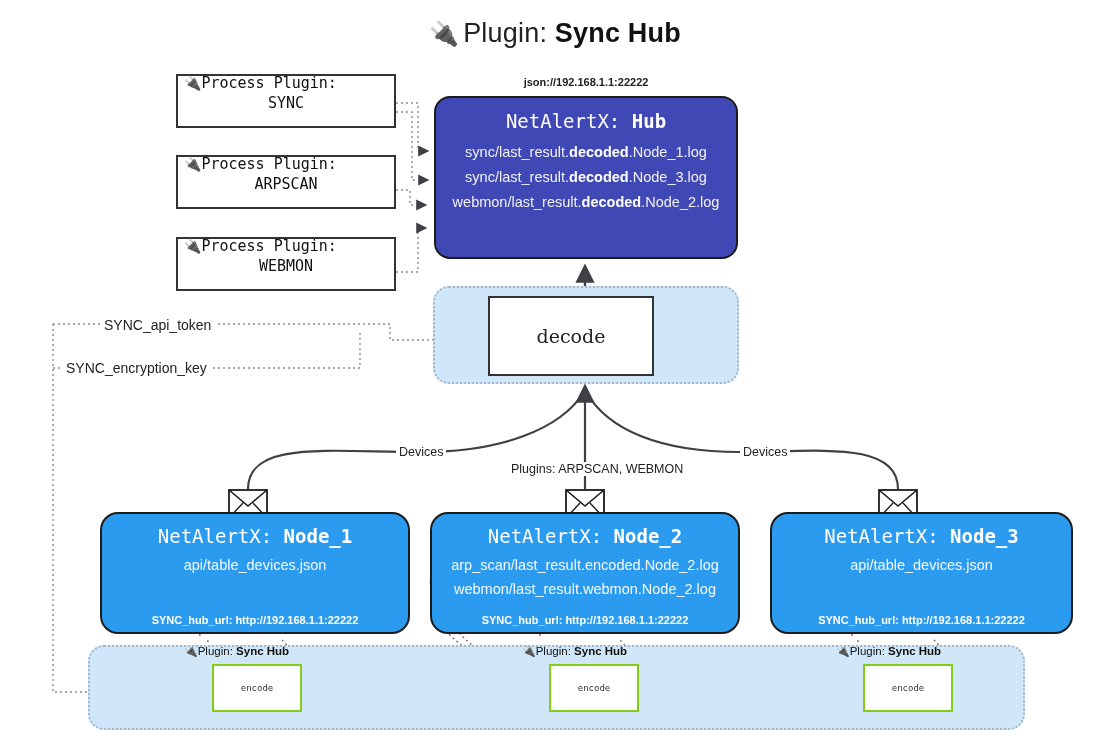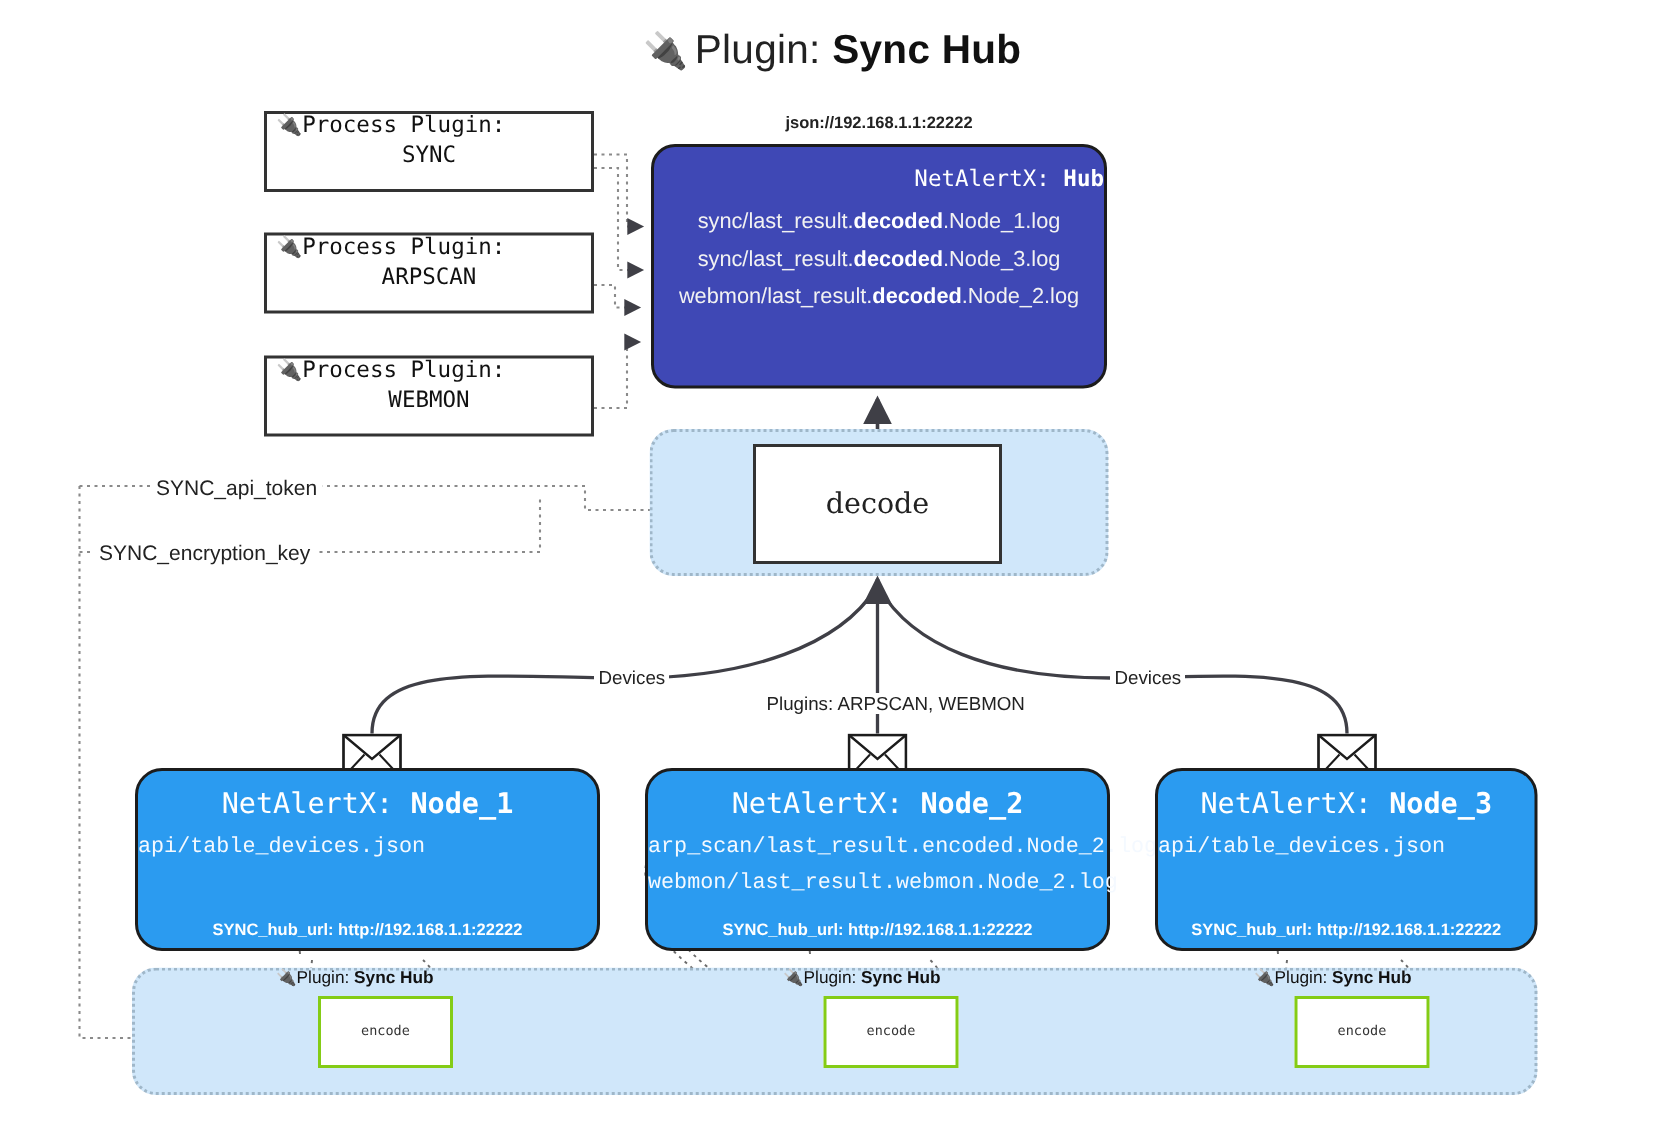--- a/index.html
+++ b/index.html
@@ -59,22 +59,22 @@
     position: absolute;
     left: 434px; top: 96px;
     width: 304px; height: 163px;
     background: #3f48b5;
     border: 2.5px solid #1c1c1c;
     border-radius: 16px;
     color: #ffffff;
   }
   .hub-title {
     font-family: "DejaVu Sans Mono", "Liberation Mono", monospace;
-    font-size: 15px;
-    text-align: right;
+    font-size: 19px;
+    text-align: center;
     margin-top: 12px;
     white-space: nowrap;
   }
   .hub-title .strong { font-weight: bold; }
   .hub-lines { margin-top: 8px; }
   .hub-line {
     font-size: 14.5px;
     color: #f2f2f2;
     text-align: center;
     white-space: nowrap;
@@ -96,21 +96,21 @@
   .decode-wrap {
     position: absolute;
     left: 433px; top: 286px;
     width: 306px; height: 98px;
     background: #d0e7fa;
     border: 2px dotted #9fb7c9;
     border-radius: 16px;
   }
   .decode-box {
     position: absolute;
-    left: 502px; top: 296px;
+    left: 488px; top: 296px;
     width: 166px; height: 80px;
     background: #ffffff;
     border: 2px solid #333333;
     display: flex;
     align-items: center;
     justify-content: center;
     font-family: "DejaVu Serif", "Liberation Serif", serif;
     font-size: 19px;
     color: #222222;
   }
@@ -148,23 +148,23 @@
     font-size: 19px;
     text-align: center;
     margin-top: 11px;
     white-space: nowrap;
   }
   .node-title .strong { font-weight: bold; }
   .node-lines { margin-top: 6px; }
   .node-line {
     font-size: 14.5px;
     color: #f4f9ff;
+    text-align: center;
     white-space: nowrap;
     line-height: 1.68;
-    font-family: Liberation Mono, monospace;
   }
   .node-foot {
     position: absolute;
     bottom: 6px; left: 0; right: 0;
     text-align: center;
     font-size: 11px;
     font-weight: bold;
     color: #ffffff;
     white-space: nowrap;
   }
@@ -304,38 +304,38 @@
     <rect x="1" y="1" width="38" height="28" fill="#ffffff" stroke="#1c1c1c" stroke-width="1.8"></rect>
     <path d="M1,1 L20,17 L39,1" fill="none" stroke="#1c1c1c" stroke-width="1.6"></path>
     <path d="M1,29 L15,14 M39,29 L25,14" fill="none" stroke="#1c1c1c" stroke-width="1.4"></path>
   </svg>
   <svg class="envelope" style="left:878px;" viewBox="0 0 40 30">
     <rect x="1" y="1" width="38" height="28" fill="#ffffff" stroke="#1c1c1c" stroke-width="1.8"></rect>
     <path d="M1,1 L20,17 L39,1" fill="none" stroke="#1c1c1c" stroke-width="1.6"></path>
     <path d="M1,29 L15,14 M39,29 L25,14" fill="none" stroke="#1c1c1c" stroke-width="1.4"></path>
   </svg>
 
-  <div class="node-box" style="left:90px; width:310px;">
+  <div class="node-box" style="left:100px; width:310px;">
     <div class="node-title"><span>NetAlertX: </span><span class="strong">Node_1</span></div>
     <div class="node-lines">
       <div class="node-line">api/table_devices.json</div>
     </div>
     <div class="node-foot">SYNC_hub_url: http://192.168.1.1:22222</div>
   </div>
 
   <div class="node-box" style="left:430px; width:310px;">
     <div class="node-title"><span>NetAlertX: </span><span class="strong">Node_2</span></div>
     <div class="node-lines">
       <div class="node-line">arp_scan/last_result.encoded.Node_2.log</div>
       <div class="node-line">webmon/last_result.webmon.Node_2.log</div>
     </div>
     <div class="node-foot">SYNC_hub_url: http://192.168.1.1:22222</div>
   </div>
 
-  <div class="node-box" style="left:770px; width:255px;">
+  <div class="node-box" style="left:770px; width:303px;">
     <div class="node-title"><span>NetAlertX: </span><span class="strong">Node_3</span></div>
     <div class="node-lines">
       <div class="node-line">api/table_devices.json</div>
     </div>
     <div class="node-foot">SYNC_hub_url: http://192.168.1.1:22222</div>
   </div>
 
   <div class="encode-wrap"></div>
 
   <div class="encode-label" style="left:184px;"><span class="plug">🔌</span><span>Plugin: </span><span class="strong">Sync Hub</span></div>

